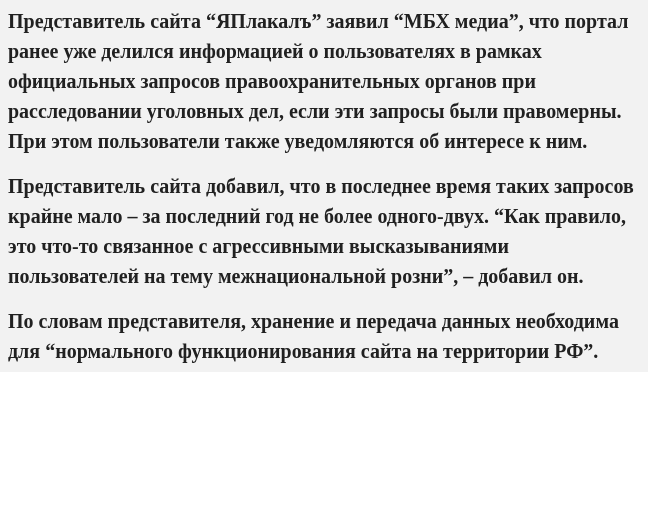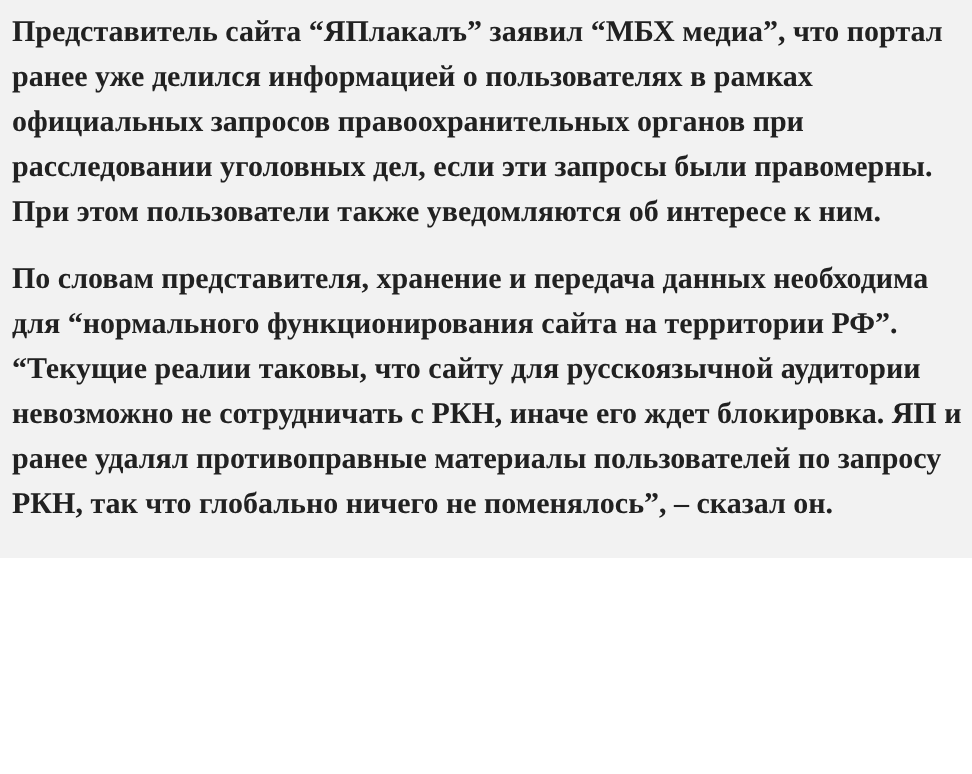--- a/index.html
+++ b/index.html
@@ -29,15 +29,16 @@
     margin: 0 0 15px 0;
     text-align: left;
   }
 </style>
 </head>
 <body>
 
 <div class="page" style="background: rgb(242, 242, 242);">
   <div class="article" style="color: rgb(33, 33, 33);">
     <p>Представитель сайта “ЯПлакалъ” заявил “МБХ медиа”, что портал ранее уже делился информацией о пользователях в рамках официальных запросов правоохранительных органов при расследовании уголовных дел, если эти запросы были правомерны. При этом пользователи также уведомляются об интересе к ним.</p>
+    <p>Представитель сайта добавил, что в последнее время таких запросов крайне мало – за последний год не более одного-двух. “Как правило, это что-то связанное с агрессивными высказываниями пользователей на тему межнациональной розни”, – добавил он.</p>
     <p>По словам представителя, хранение и передача данных необходима для “нормального функционирования сайта на территории РФ”. “Текущие реалии таковы, что сайту для русскоязычной аудитории невозможно не сотрудничать с РКН, иначе его ждет блокировка. ЯП и ранее удалял противоправные материалы пользователей по запросу РКН, так что глобально ничего не поменялось”, – сказал он.</p>
   </div>
 </div>
 
 </body></html>

